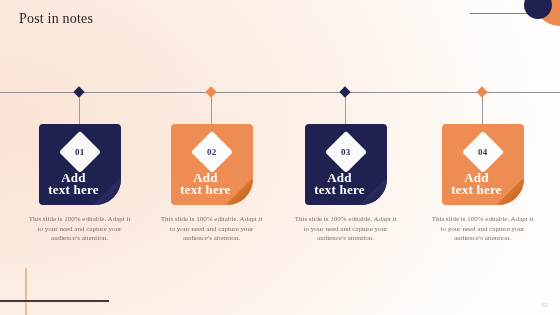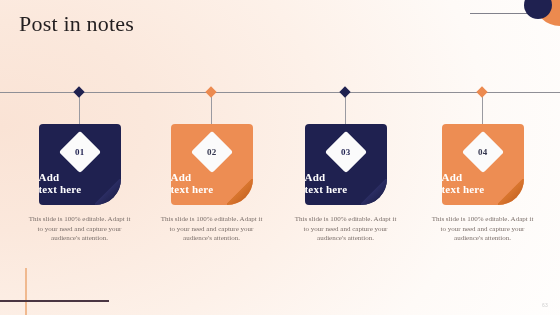--- a/index.html
+++ b/index.html
@@ -39,21 +39,21 @@
 
   .page-num{
     position:absolute;right:12px;bottom:7px;
     font-size:5px;color:#cfcfcf;letter-spacing:.2px;
   }
 
   
   .title{
     position:absolute;left:19px;top:11px;
     font-family:"Liberation Serif", serif;
-    font-size:22px;color:#231f20;letter-spacing:.2px;
+    font-size:14px;color:#231f20;letter-spacing:.2px;
     white-space:nowrap;
   }
 
   
   .timeline{
     position:absolute;left:0;top:92px;width:560px;height:1px;
     background:#8f8f96;
   }
   .node{position:absolute;top:0;}
   .node .stem{
@@ -95,23 +95,23 @@
   }
   .badge span{
     transform:rotate(-45deg);
     font-family:"Liberation Serif", serif;
     font-size:9px;font-weight:bold;color:#1f2150;letter-spacing:.3px;
   }
   .note.orange .badge span{color:#34364f;}
 
   .note-label{
     position:absolute;left:0;right:12px;top:48px;
-    text-align:left;color:#ffffff;
-    font-family:"Liberation Serif", serif;
-    font-size:11px;font-weight:bold;line-height:11.5px;
+    text-align:center;color:#ffffff;
+    font-family:"Liberation Serif", serif;
+    font-size:13px;font-weight:bold;line-height:11.5px;
     letter-spacing:.2px;
   }
 
   .desc{
     margin:10px auto 1px;width:108px;text-align:center;
     font-family:"Liberation Serif", serif;
     font-size:7px;line-height:9.5px;color:#7b6f6a;
   }
 </style>
 </head>

